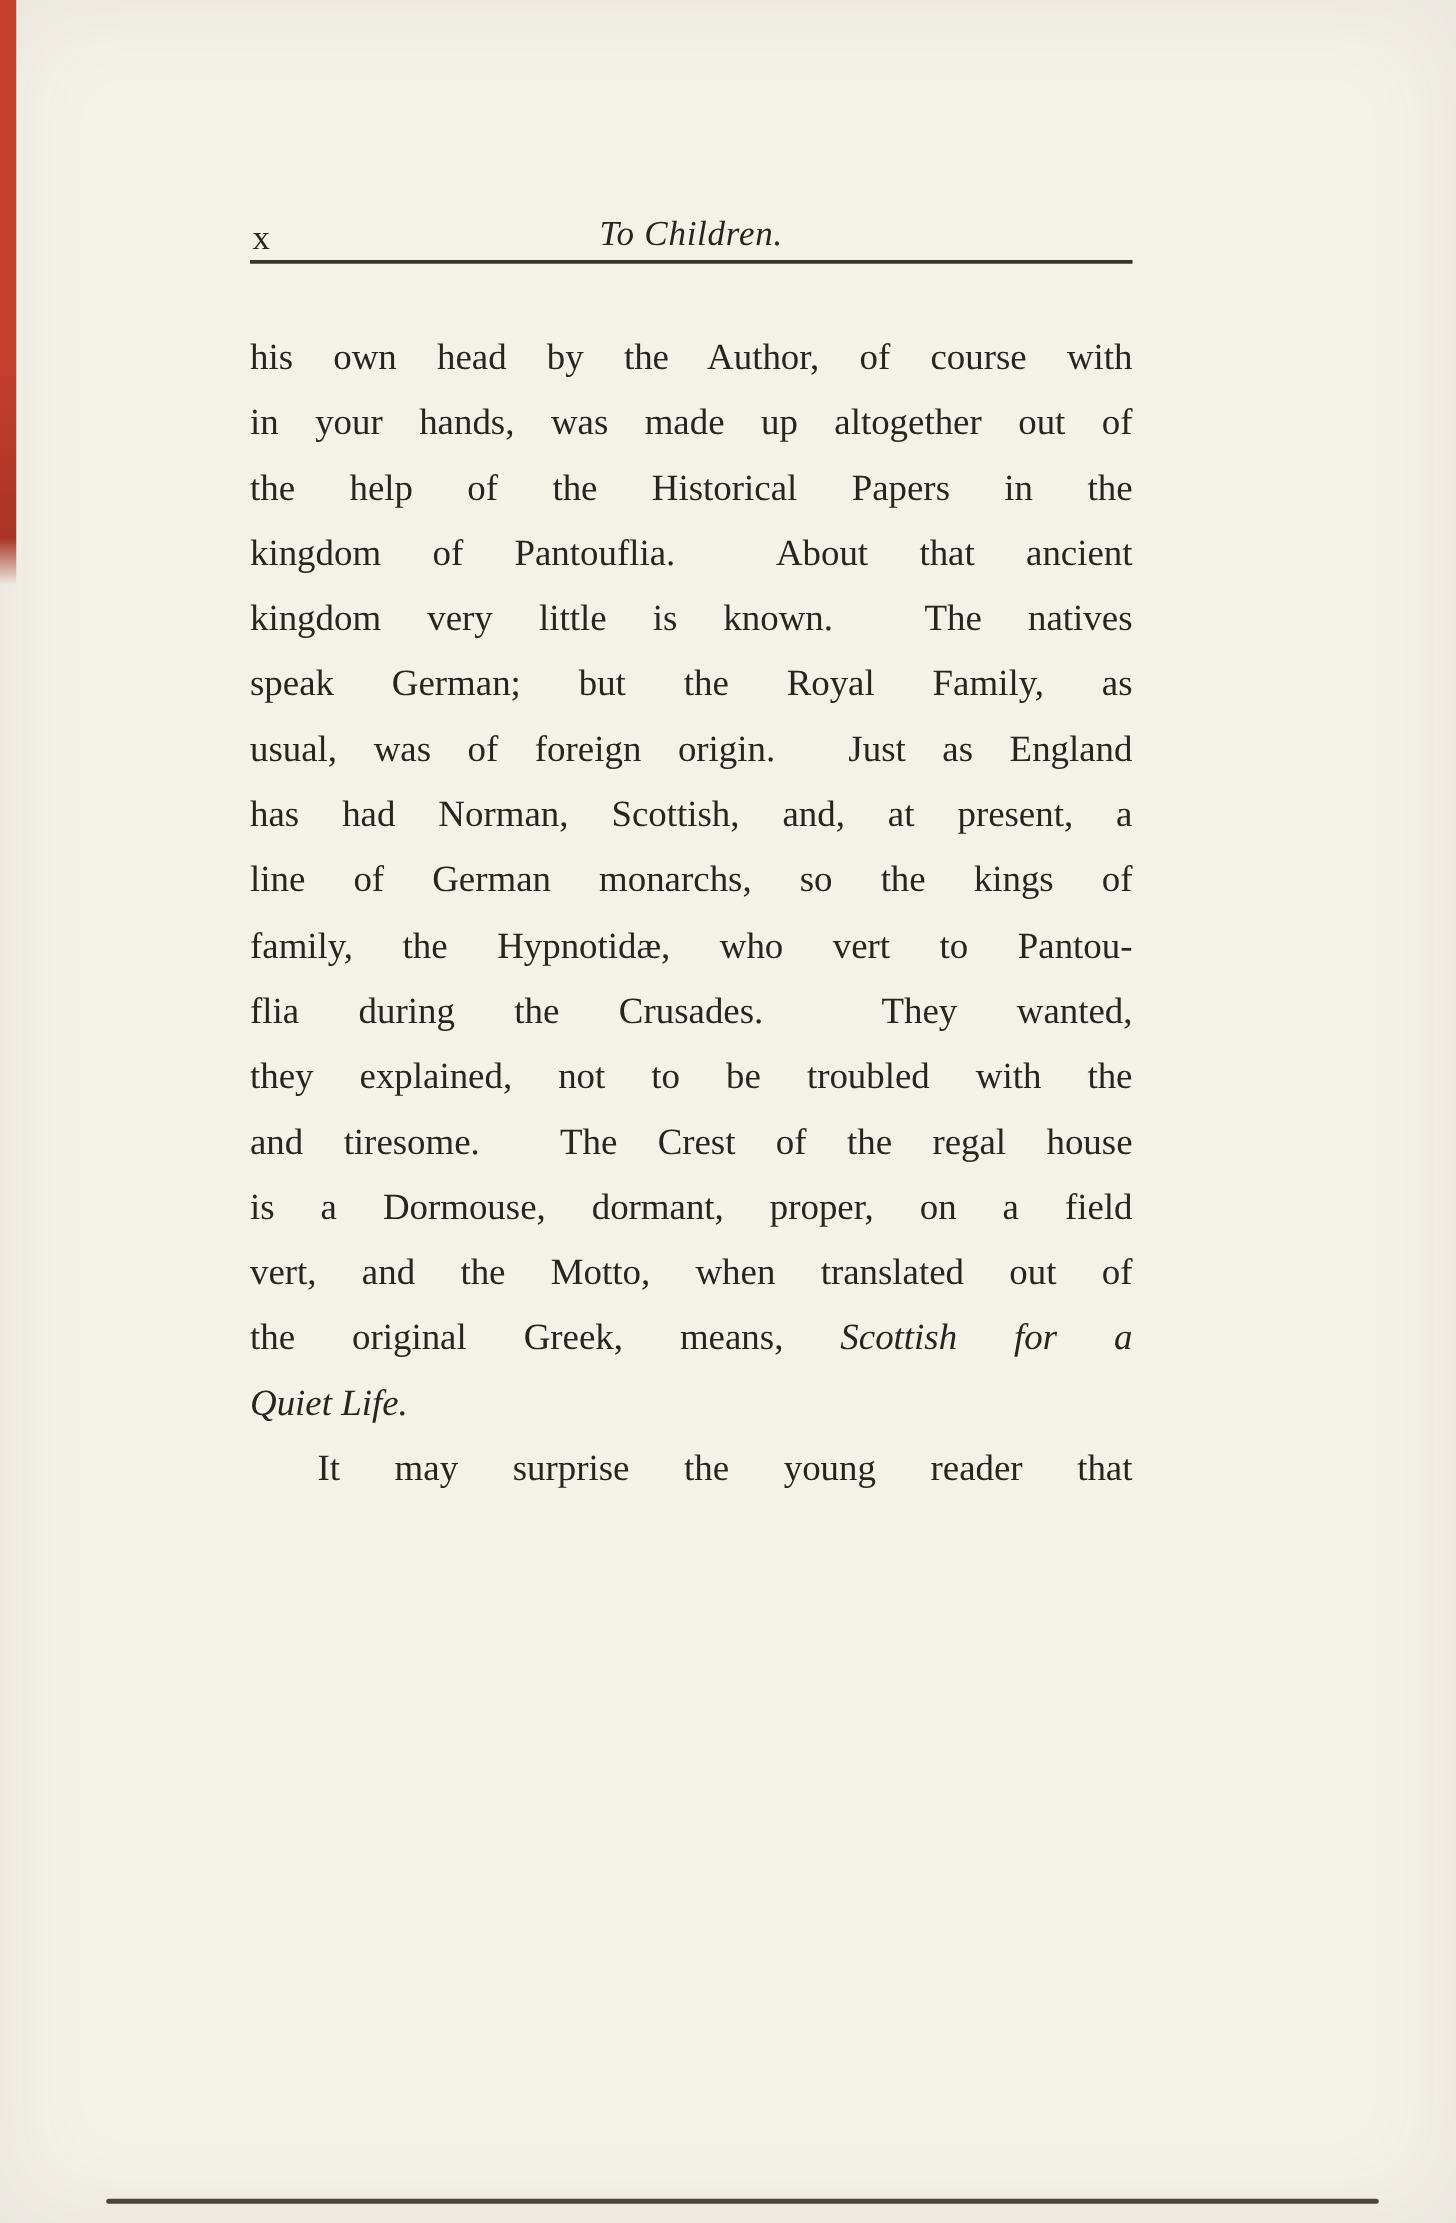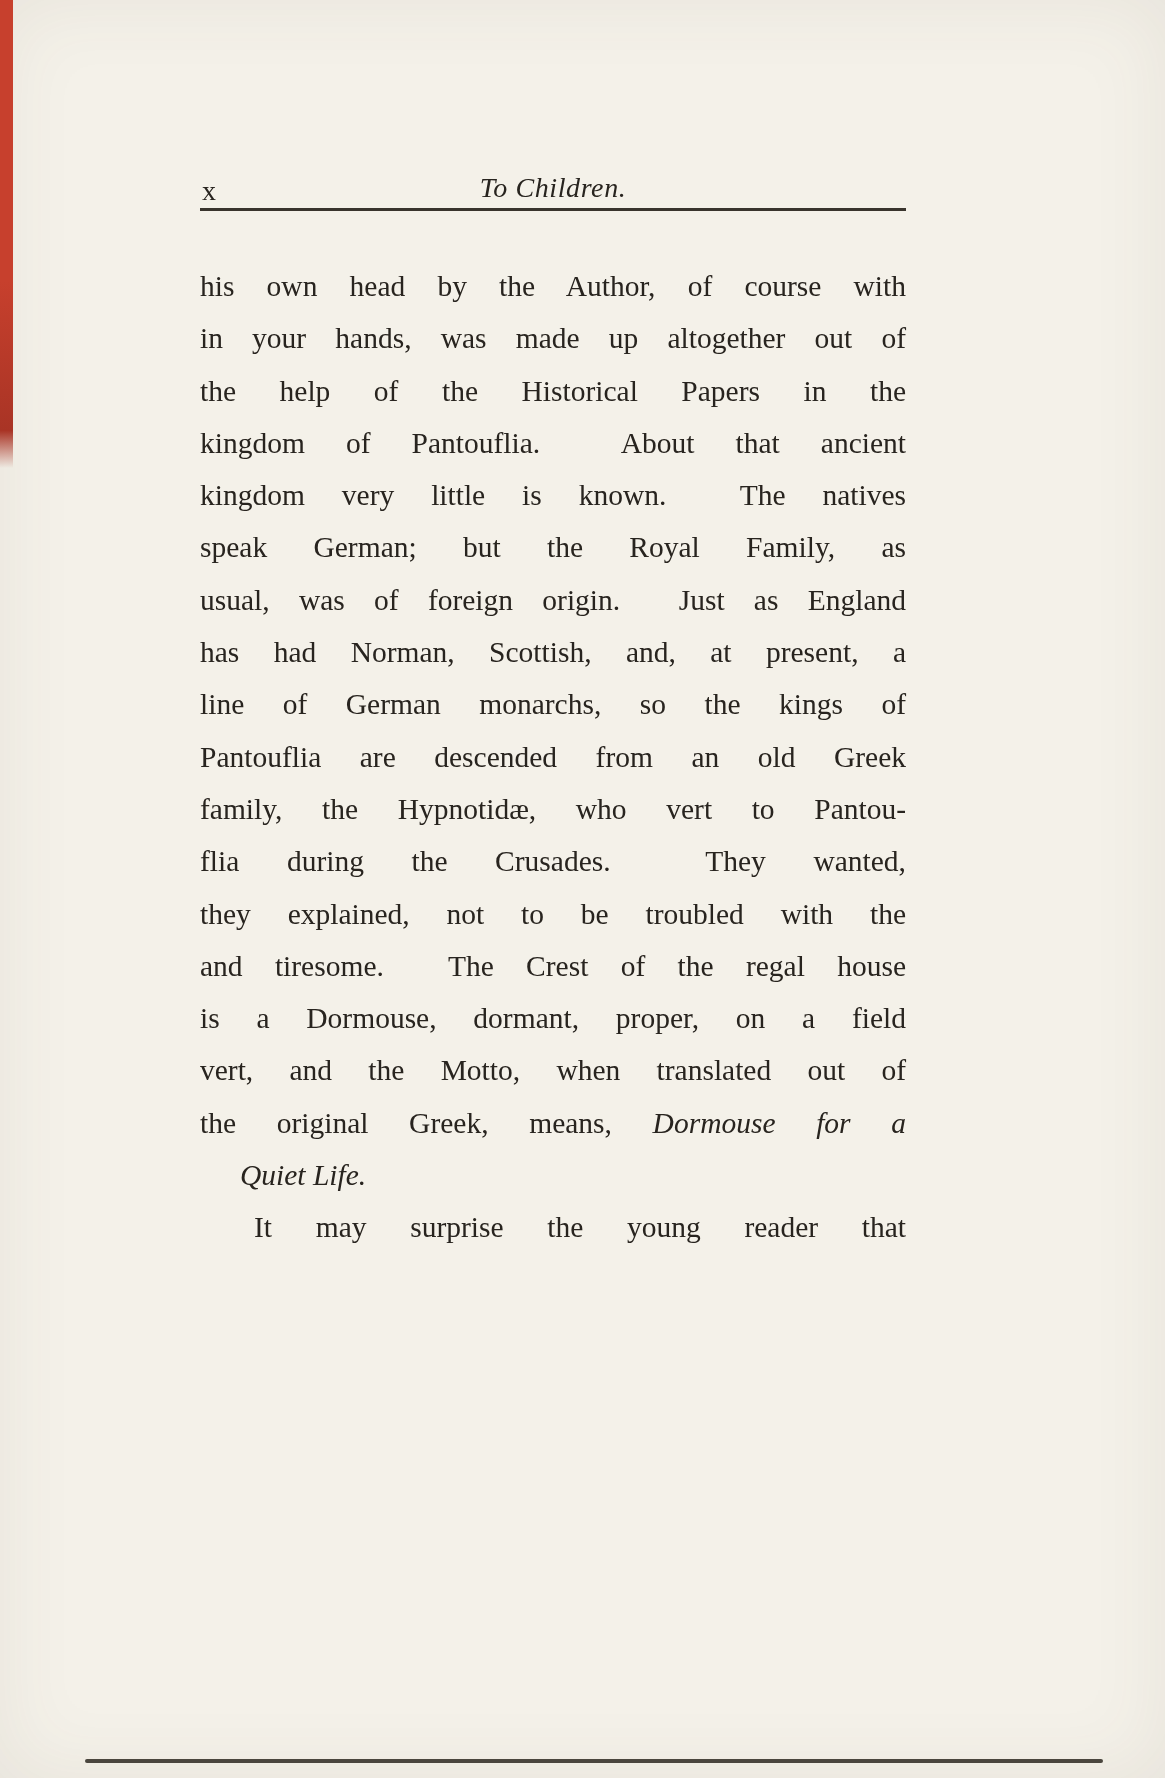--- a/index.html
+++ b/index.html
@@ -61,21 +61,20 @@
     line-height: 52.3px;
   }
   .line {
     white-space: pre-wrap;
     text-align: justify;
     text-align-last: justify;
   }
   .line.nojust {
     text-align: left;
     text-align-last: left;
-    margin-left: 40px;
   }
   .line.indent {
     padding-left: 54px;
   }
   .italic { font-style: italic; }
 </style>
 </head>
 <body>
 
 <div class="page">
@@ -93,28 +92,27 @@
     <div class="body-text">
         <div class="line"><span>his own head by the Author, of course with</span></div>
         <div class="line"><span>in your hands, was made up altogether out of</span></div>
         <div class="line"><span>the help of the Historical Papers in the</span></div>
         <div class="line"><span>kingdom of Pantouflia.  About that ancient</span></div>
         <div class="line"><span>kingdom very little is known.  The natives</span></div>
         <div class="line"><span>speak German; but the Royal Family, as</span></div>
         <div class="line"><span>usual, was of foreign origin.  Just as England</span></div>
         <div class="line"><span>has had Norman, Scottish, and, at present, a</span></div>
         <div class="line"><span>line of German monarchs, so the kings of</span></div>
-        <div class="line"><span>Pantouflia are descended from an old Greek</span></div>
         <div class="line"><span>family, the Hypnotidæ, who vert to Pantou-</span></div>
         <div class="line"><span>flia during the Crusades.  They wanted,</span></div>
         <div class="line"><span>they explained, not to be troubled with the</span></div>
         <div class="line"><span>and tiresome.  The Crest of the regal house</span></div>
         <div class="line"><span>is a Dormouse, dormant, proper, on a field</span></div>
         <div class="line"><span>vert, and the Motto, when translated out of</span></div>
-        <div class="line"><span>the original Greek, means, </span><span class="italic">Dormouse for a</span></div>
+        <div class="line"><span>the original Greek, means, </span><span class="italic">Scottish for a</span></div>
         <div class="line nojust"><span class="italic">Quiet Life.</span></div>
         <div class="line indent"><span>It may surprise the young reader that</span></div>
       </div>
 
   </div>
 
   <div class="bottom-edge"></div>
 
 </div>
 

